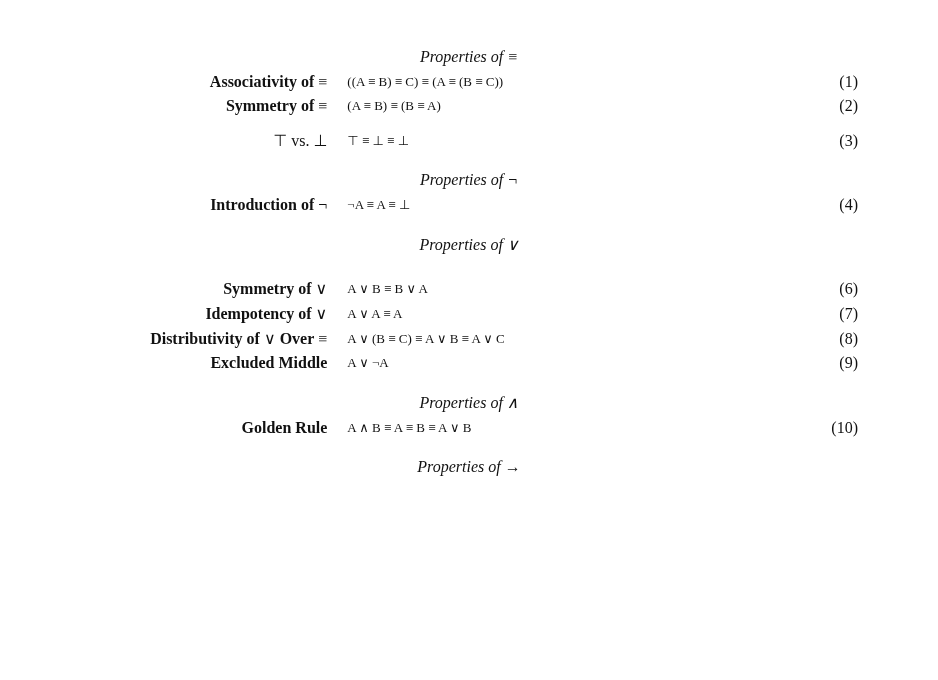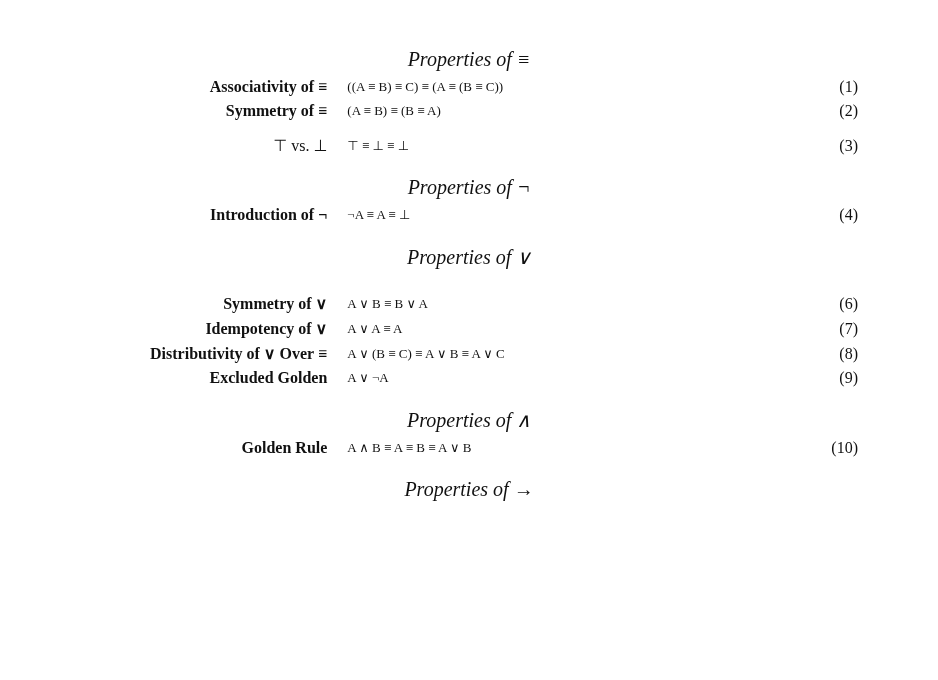--- a/index.html
+++ b/index.html
@@ -23,25 +23,25 @@
     }
     .properties-table {
       width: 100%;
       border-collapse: collapse;
     }
     .section-header {
       text-align: center;
       font-style: italic;
       font-weight: normal;
       padding: 8px 0 4px 0;
-      font-size: 20px;
+      font-size: 16px;
     }
     .row-label {
       text-align: right;
-      font-weight: bold;
+      font-weight: normal;
       padding: 3px 12px 3px 0;
       white-space: nowrap;
       vertical-align: middle;
     }
     .row-formula {
       text-align: left;
       padding: 3px 8px;
       font-size: 13px;
       vertical-align: middle;
       white-space: nowrap;
@@ -130,21 +130,21 @@
         <td class="row-label"><b>Idempotency of</b> ∨</td>
         <td class="row-formula">A ∨ A ≡ A</td>
         <td class="row-number">(7)</td>
       </tr>
       <tr>
         <td class="row-label"><b>Distributivity of</b> ∨ <b>Over</b> ≡</td>
         <td class="row-formula">A ∨ (B ≡ C) ≡ A ∨ B ≡ A ∨ C</td>
         <td class="row-number">(8)</td>
       </tr>
       <tr>
-        <td class="row-label"><b>Excluded Golden</b></td>
+        <td class="row-label"><b>Excluded Middle</b></td>
         <td class="row-formula">A ∨ ¬A</td>
         <td class="row-number">(9)</td>
       </tr>
 
       <tr class="spacer-row">
           <td colspan="3"></td>
         </tr>
 
       <tr>
         <td colspan="3" class="section-header"><em>Properties of</em> ∧</td>

